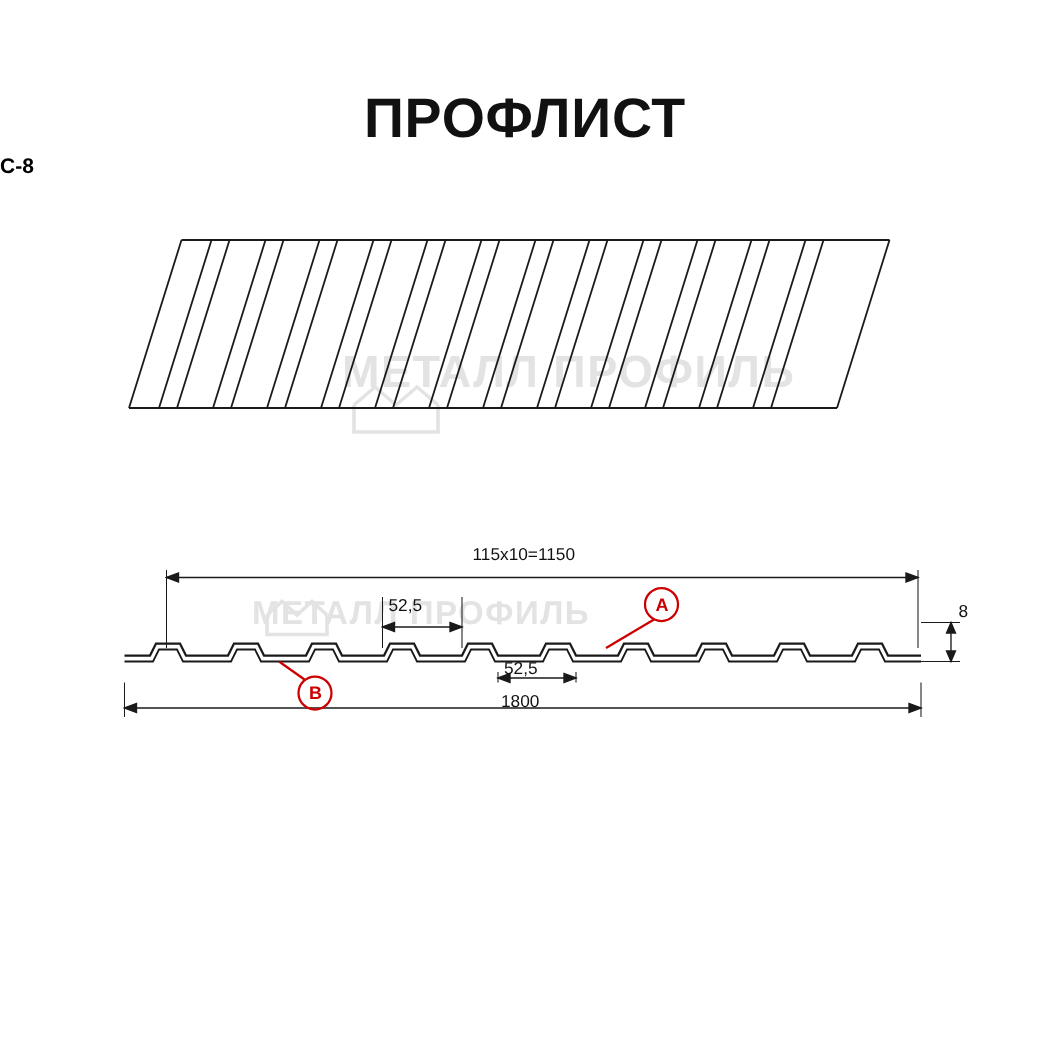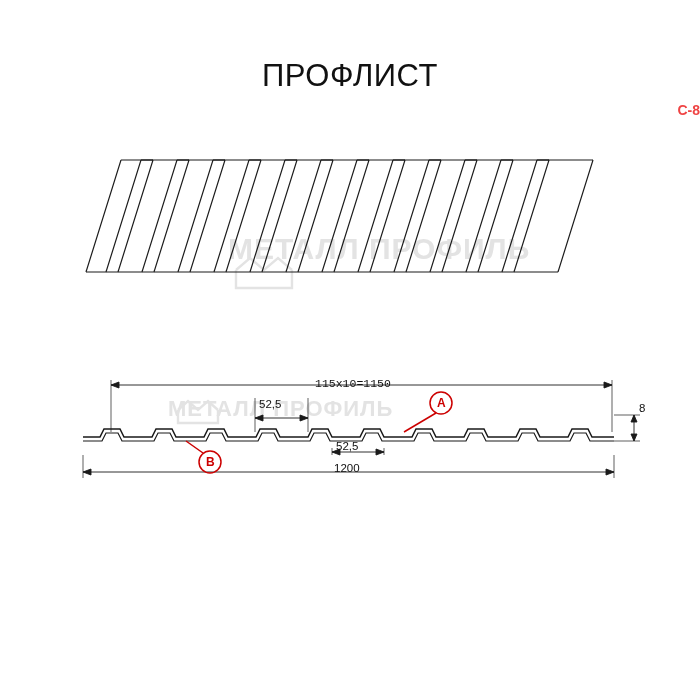--- a/index.html
+++ b/index.html
@@ -18,34 +18,34 @@
   .page {
     position: absolute;
     inset: 0;
   }
   .title {
     position: absolute;
     top: 58px;
     left: 0;
     width: 700px;
     text-align: center;
-    font-size: 31px;
-    font-weight: normal;
+    font-size: 37px;
+    font-weight: bold;
     letter-spacing: 0.5px;
     color: #111;
   }
   .subtitle {
     position: absolute;
     top: 102px;
     left: 0;
     width: 700px;
-    text-align: right;
+    text-align: left;
     font-size: 14px;
     font-weight: bold;
-    color: #ef4444;
+    color: #000000;
   }
   .footer-note {
     position: absolute;
     top: 620px;
     left: 0;
     width: 700px;
     text-align: center;
     font-size: 13.5px;
     font-weight: bold;
     color: #111;
@@ -237,23 +237,23 @@
     </g>
 
     <g stroke="#cc0000" stroke-width="1.5" fill="none">
       <circle cx="441" cy="403" r="11"></circle>
       <path d="M436 413 L404 432"></path>
       <circle cx="210" cy="462" r="11"></circle>
       <path d="M203 453 L186 441"></path>
     </g>
   </svg>
 
-  <div class="dimlabel" style="top:377px; left:315px;font-family:Liberation Mono, monospace;">115x10=1150</div>
+  <div class="dimlabel" style="top:364px; left:315px;">115x10=1150</div>
   <div class="dimlabel" style="top:398px; left:259px;">52,5</div>
   <div class="dimlabel" style="top:440px; left:336px;">52,5</div>
-  <div class="dimlabel" style="top:462px; left:334px;">1200</div>
+  <div class="dimlabel" style="top:462px; left:334px;">1800</div>
   <div class="dimlabel" style="top:402px; left:639px;">8</div>
 
   <div class="calloutletter" style="top:396px; left:437px;">A</div>
   <div class="calloutletter" style="top:455px; left:206px;">B</div>
 
 
 </div>
 
 </body></html>

